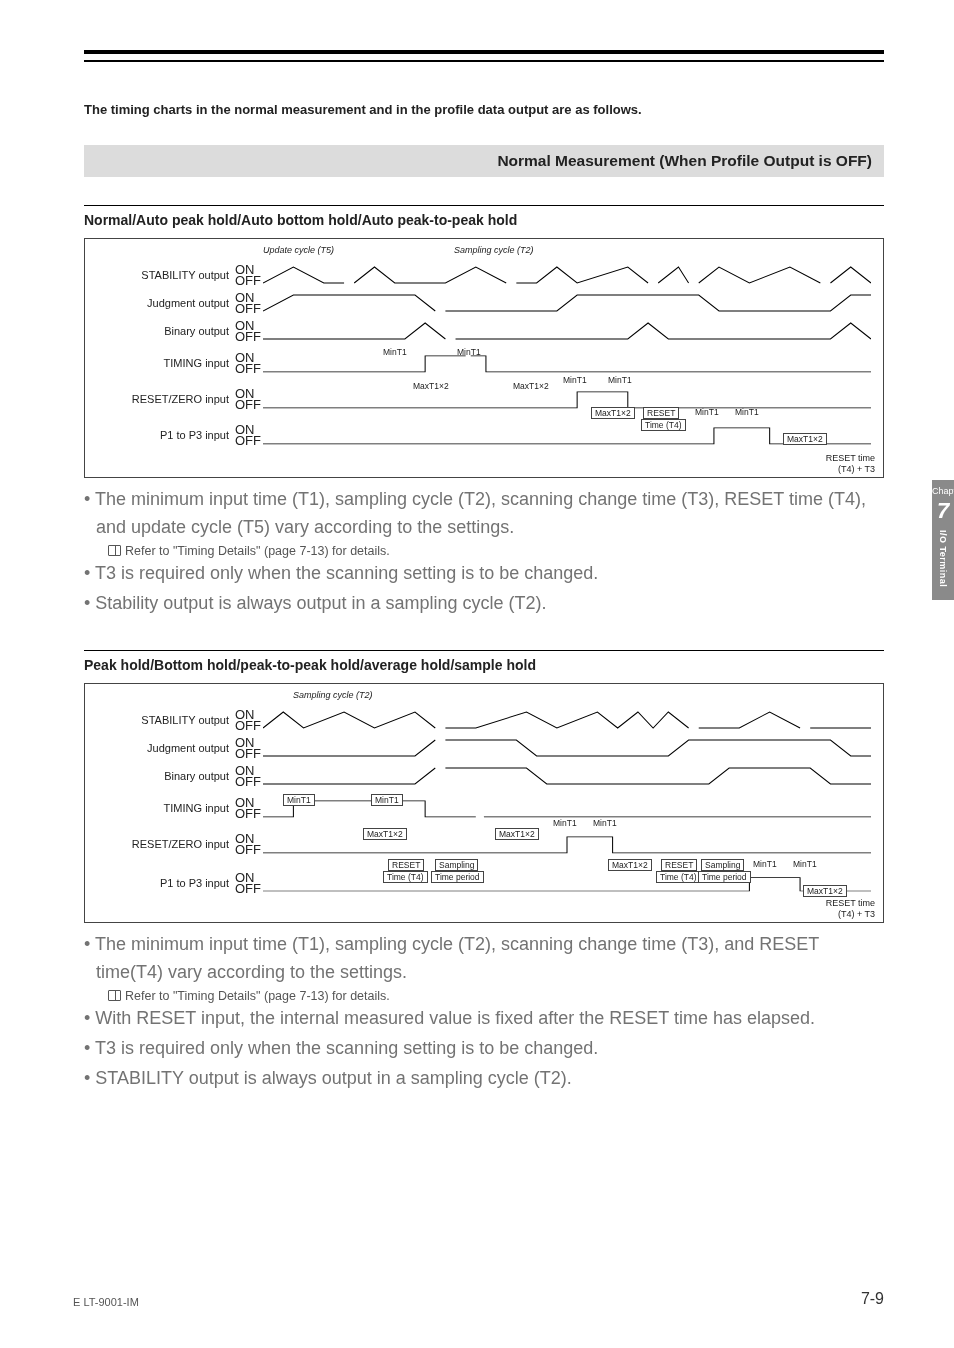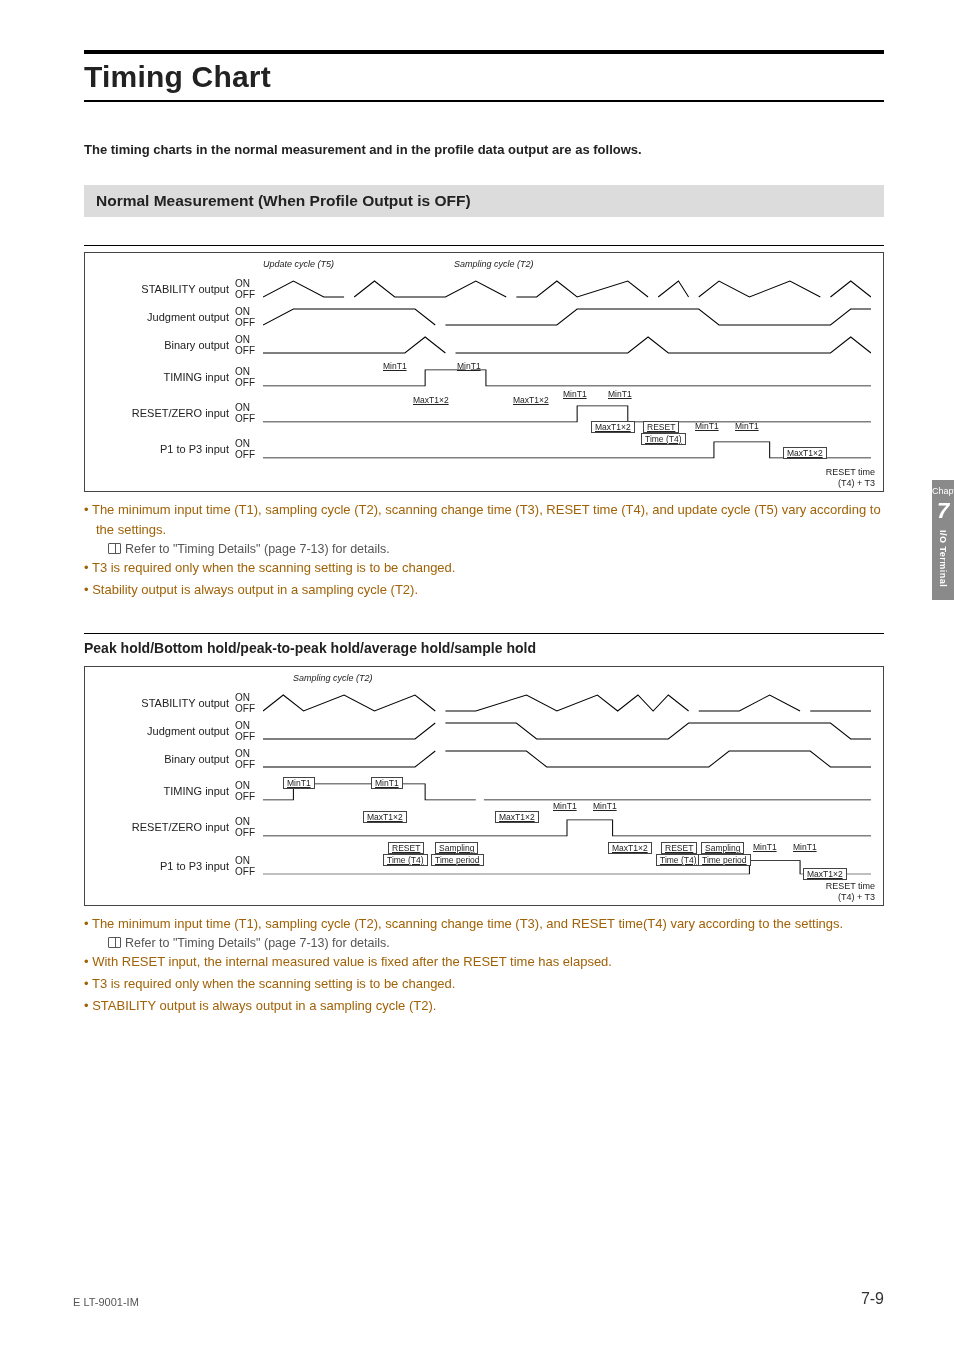--- a/index.html
+++ b/index.html
@@ -37,20 +37,21 @@
     margin-bottom: 28px;
     color: #222;
   }
   .section-band {
     background: #dcdcdc;
     padding: 7px 12px;
     font-size: 15.5px;
     font-weight: bold;
     color: #222;
     margin-bottom: 28px;
+    text-align: right;
   }
   .subsection-line {
     height: 1.5px;
     background: #000;
     margin-bottom: 6px;
   }
   h3.subsection-title {
     font-size: 14px;
     font-weight: bold;
     margin-bottom: 10px;
@@ -70,21 +71,21 @@
   }
   .chart-row .sig-label {
     width: 150px;
     text-align: right;
     font-size: 11px;
     padding-right: 6px;
     color: #222;
   }
   .chart-row .onoff {
     width: 28px;
-    font-size: 10px;
+    font-size: 13px;
     line-height: 11px;
     color: #222;
     padding-right: 4px;
   }
   .chart-row .wave {
     flex: 1;
     height: 24px;
     position: relative;
   }
   .wave svg { width: 100%; height: 100%; display: block; }
@@ -96,22 +97,22 @@
     color:#222;
   }
   .top-markers span { margin-right: 120px; white-space: nowrap; font-style: italic; }
   .reset-time-label {
     font-size: 9px;
     text-align: right;
     padding-right: 4px;
     line-height: 11px;
   }
   .bullets {
-    font-size: 13px;
-    color: #a16207;
+    font-size: 18px;
+    color: #737373;
     line-height: 1.55;
   }
   .bullets li {
     list-style: none;
     padding-left: 12px;
     text-indent: -12px;
     margin-bottom: 2px;
   }
   .bullets li::before {
     content: "• ";
@@ -175,43 +176,42 @@
   }
   .footer .page-num {
     font-size: 16px;
     color: #333;
   }
   .annot {
     position: absolute;
     font-size: 8.5px;
     color: #222;
     white-space: nowrap;
-    text-decoration: underline;
   }
   .box-lbl {
     border: 1px solid #444;
     padding: 0 3px;
     font-size: 8.5px;
     background: #fff;
   }
   .section2-gap { height: 30px; }
 </style>
 </head>
 <body>
 
 <div class="page">
   <div class="title-bar-top"></div>
-  <h1 class="page-title">Timing Chart</h1>
   <div class="title-bar-bottom"></div>
 
   <p class="lead">The timing charts in the normal measurement and in the profile data output are as follows.</p>
 
   <div class="section-band">Normal Measurement (When Profile Output is OFF)</div>
 
   <div class="subsection-line"></div>
+  <h3 class="subsection-title">Normal/Auto peak hold/Auto bottom hold/Auto peak-to-peak hold</h3>
 
   <div class="chart-box">
     <div class="top-markers">
       <span>Update cycle (T5)</span>
       <span>Sampling cycle (T2)</span>
     </div>
 
     <div class="chart-row">
       <div class="sig-label">STABILITY output</div>
       <div class="onoff">

